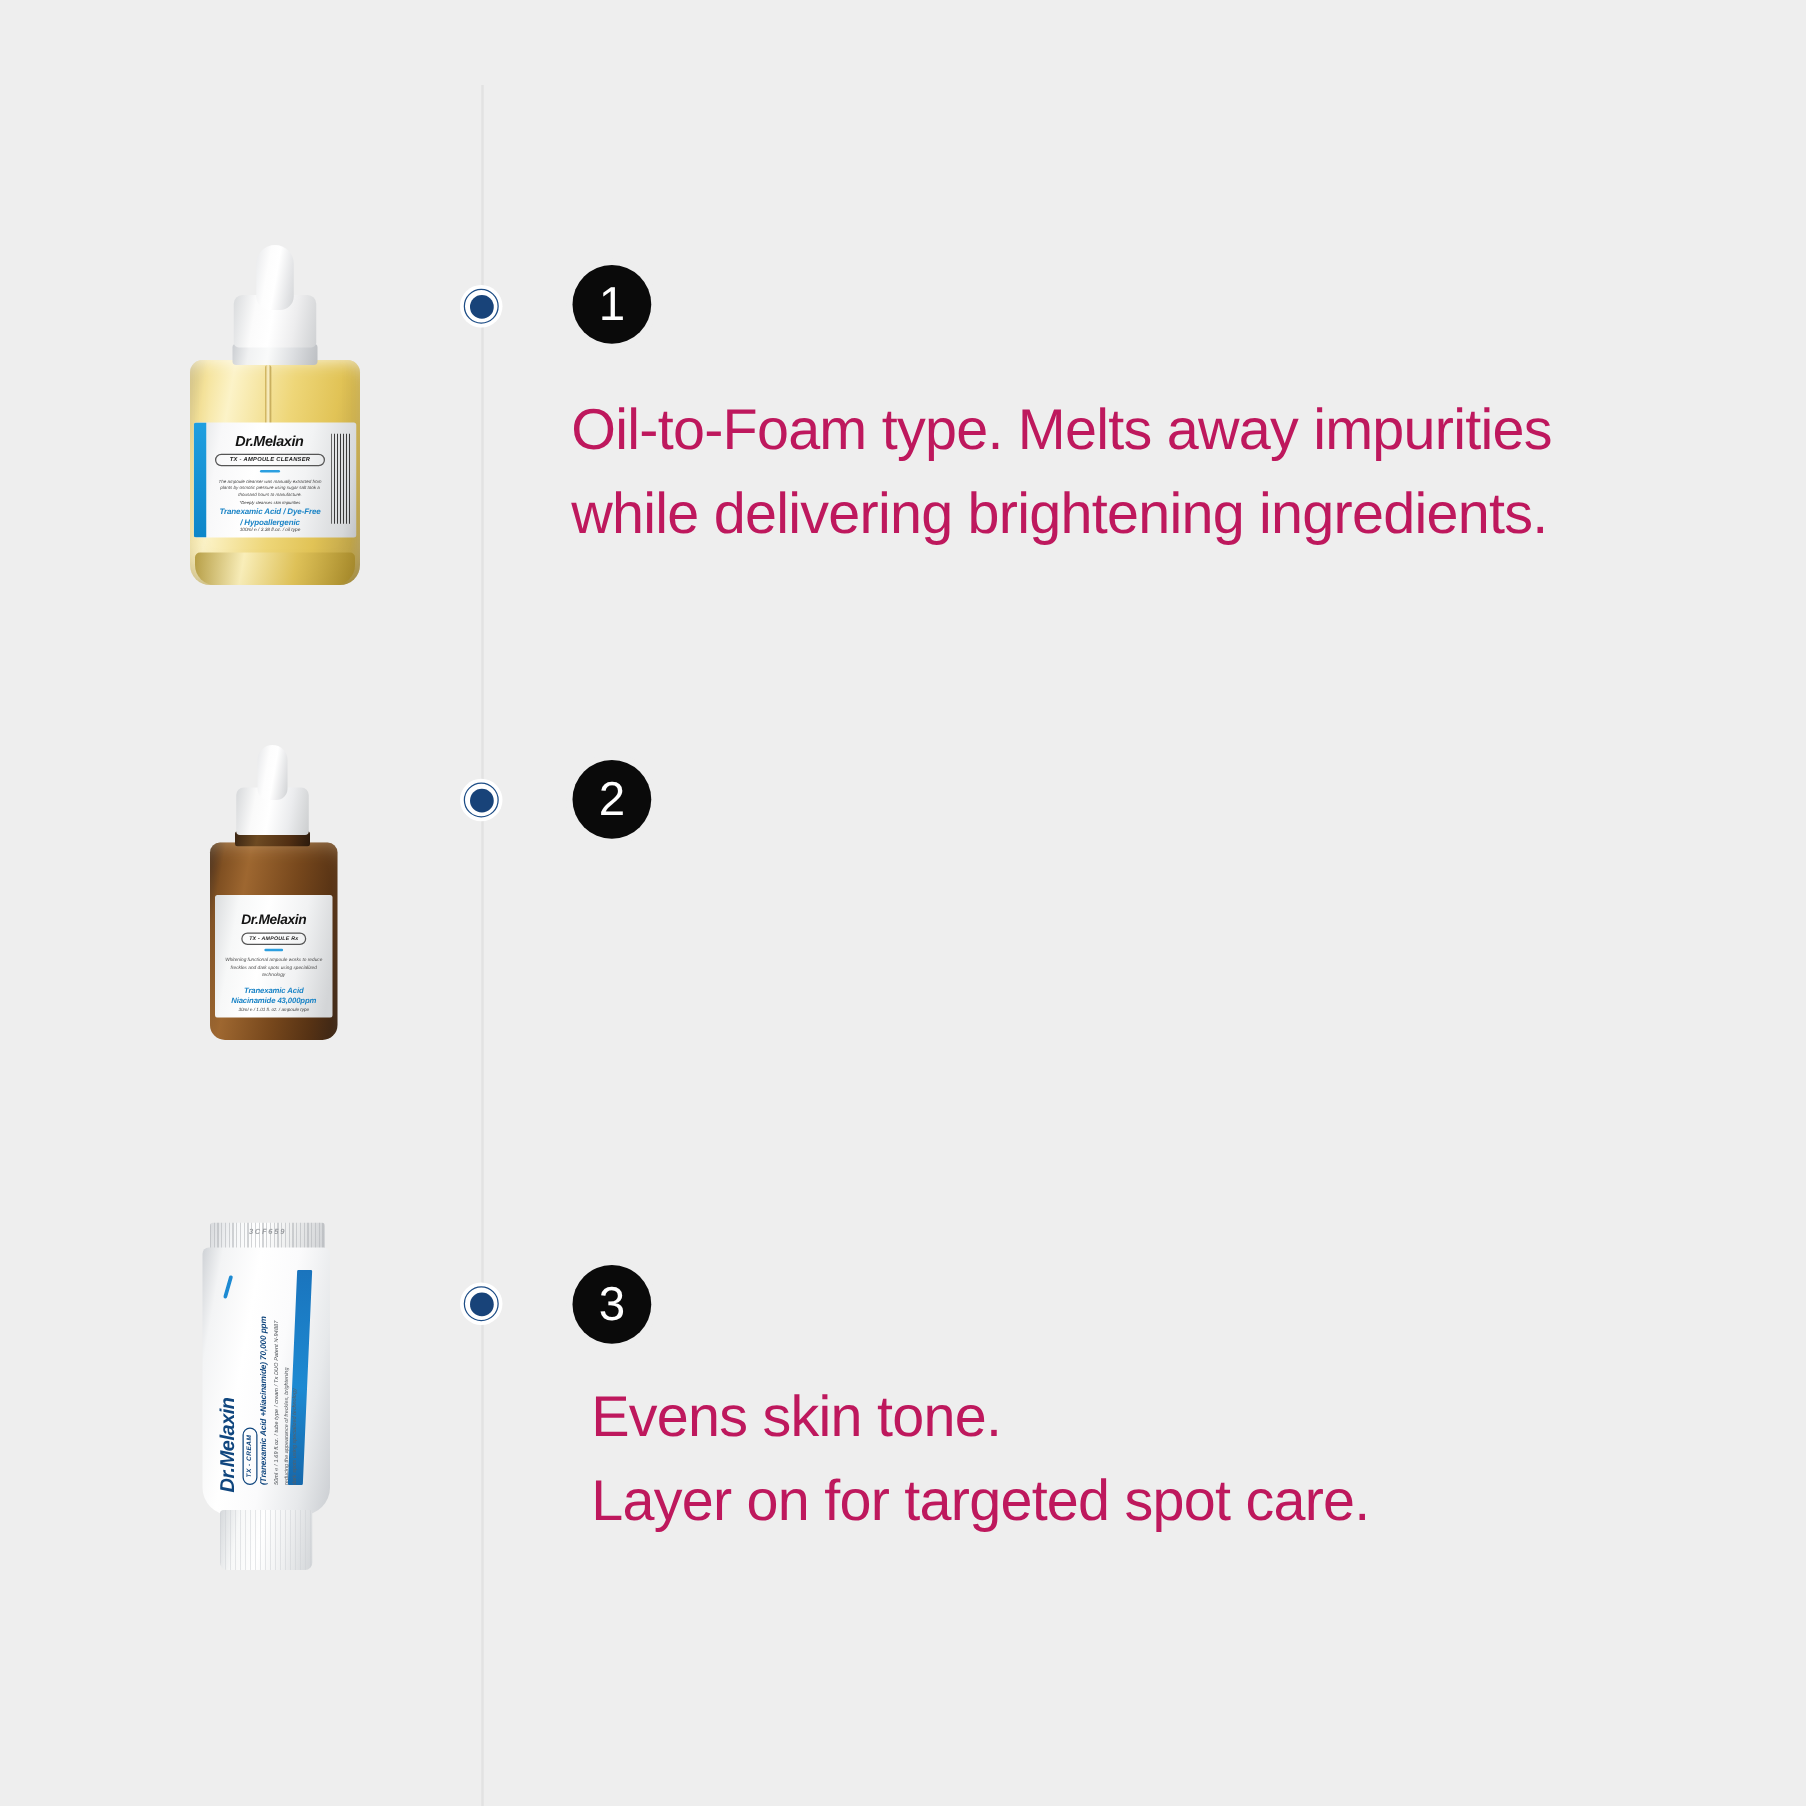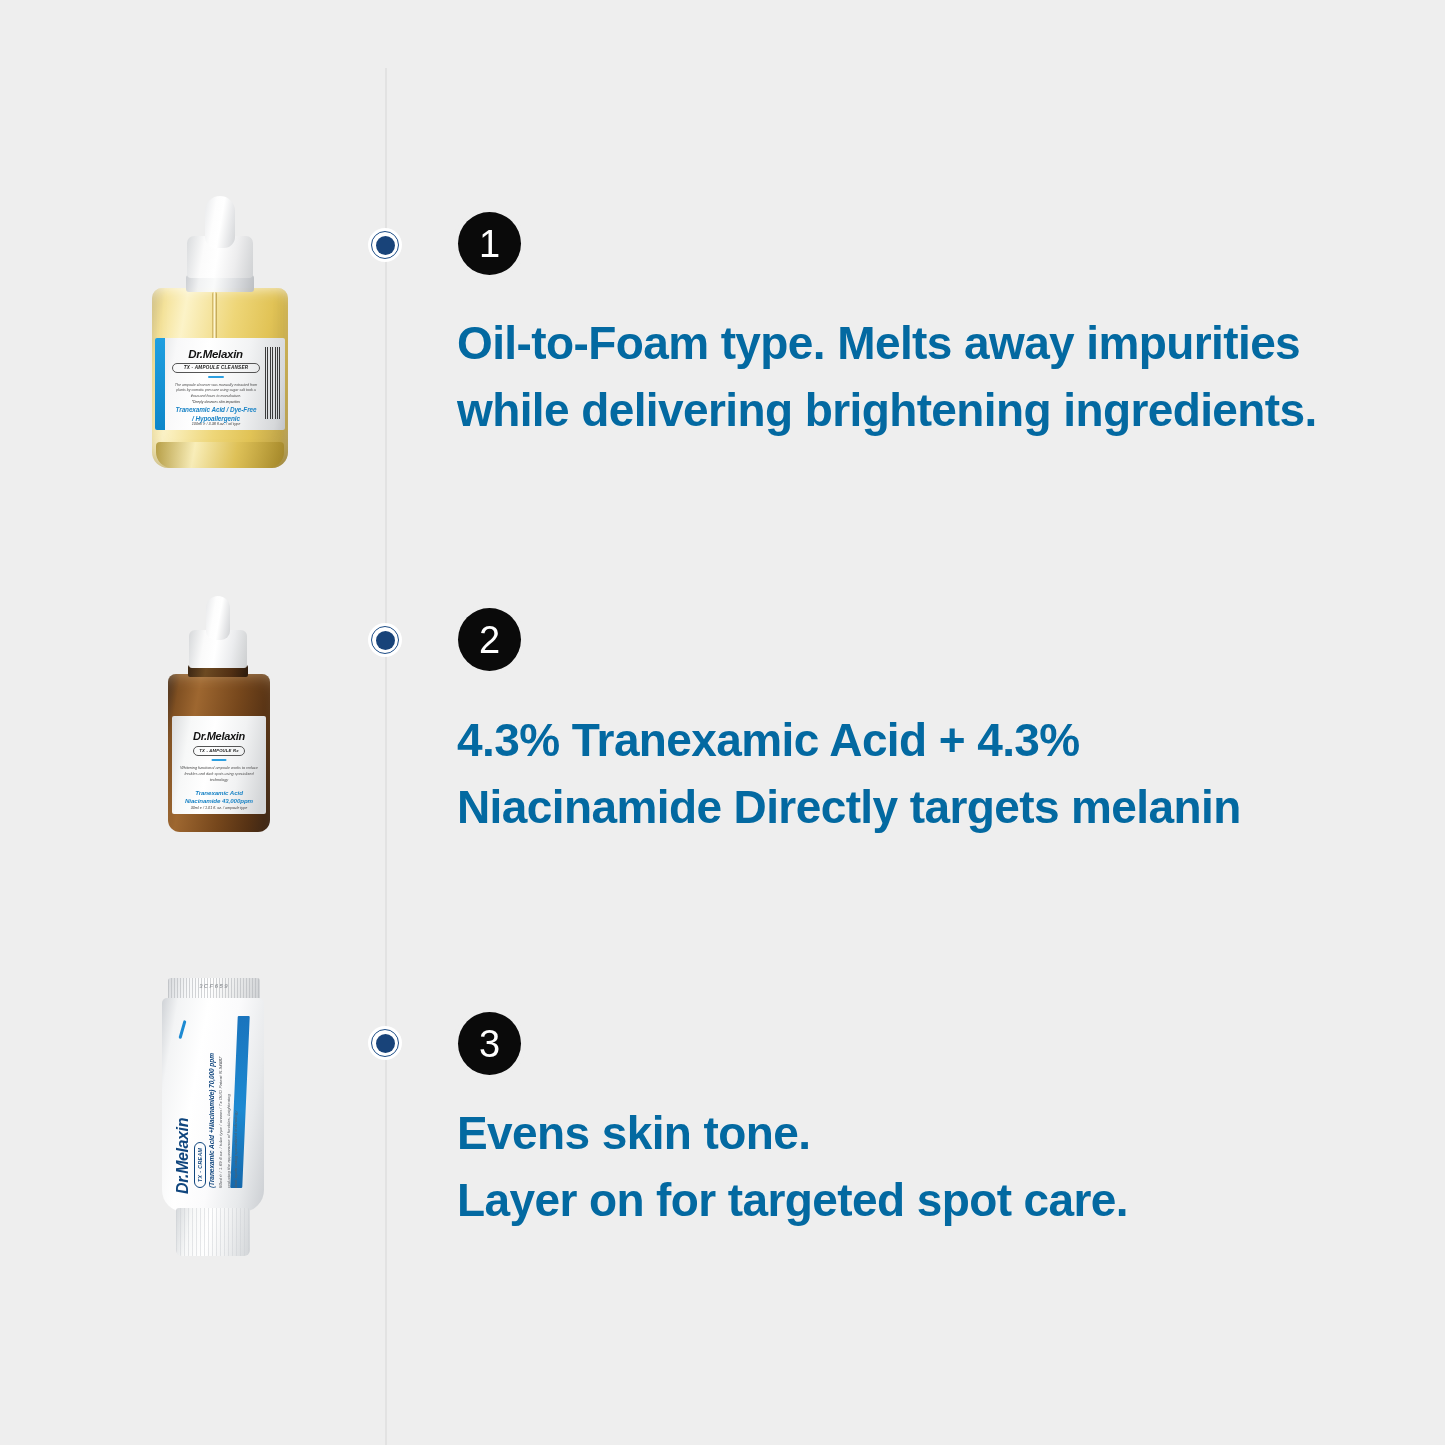--- a/index.html
+++ b/index.html
@@ -81,30 +81,30 @@
   }
   .badge-1 { left: 458px; top: 212px; }
   .badge-2 { left: 458px; top: 608px; }
   .badge-3 { left: 458px; top: 1012px; }
 
   
   .copy {
     position: absolute;
     left: 457px;
     width: 860px;
-    color: #0369a1;
+    color: #be185d;
     font-size: 46px;
     line-height: 1.45;
-    font-weight: 700;
+    font-weight: 400;
     letter-spacing: -0.6px;
     white-space: pre-line;
   }
   .copy-1 { top: 310px; }
   .copy-2 { top: 707px; }
-  .copy-3 { top: 1100px; }
+  .copy-3 { top: 1100px; margin-left: 16px; }
 
   
   .prod { position: absolute; font-style: italic; }
 
   .p1 { left: 146px; top: 196px; width: 148px; height: 272px; }
 
   .p1 .bulb {
     position: absolute; left: 59px; top: 0;
     width: 30px; height: 52px;
     border-radius: 15px 15px 11px 11px;
@@ -351,22 +351,20 @@
   <div class="timeline-dot dot-3">
       <i></i>
     </div>
 
   <div class="badge badge-1">1</div>
   <div class="badge badge-2">2</div>
   <div class="badge badge-3">3</div>
 
   <div class="copy copy-1">Oil-to-Foam type. Melts away impurities
 while delivering brightening ingredients.</div>
-  <div class="copy copy-2">4.3% Tranexamic Acid + 4.3%
-Niacinamide Directly targets melanin</div>
   <div class="copy copy-3">Evens skin tone.
 Layer on for targeted spot care.</div>
 
   <div class="prod p1">
     <div class="body"></div>
     <div class="pipette"></div>
     <div class="base"></div>
     <div class="collar"></div>
     <div class="cap"></div>
     <div class="bulb"></div>

